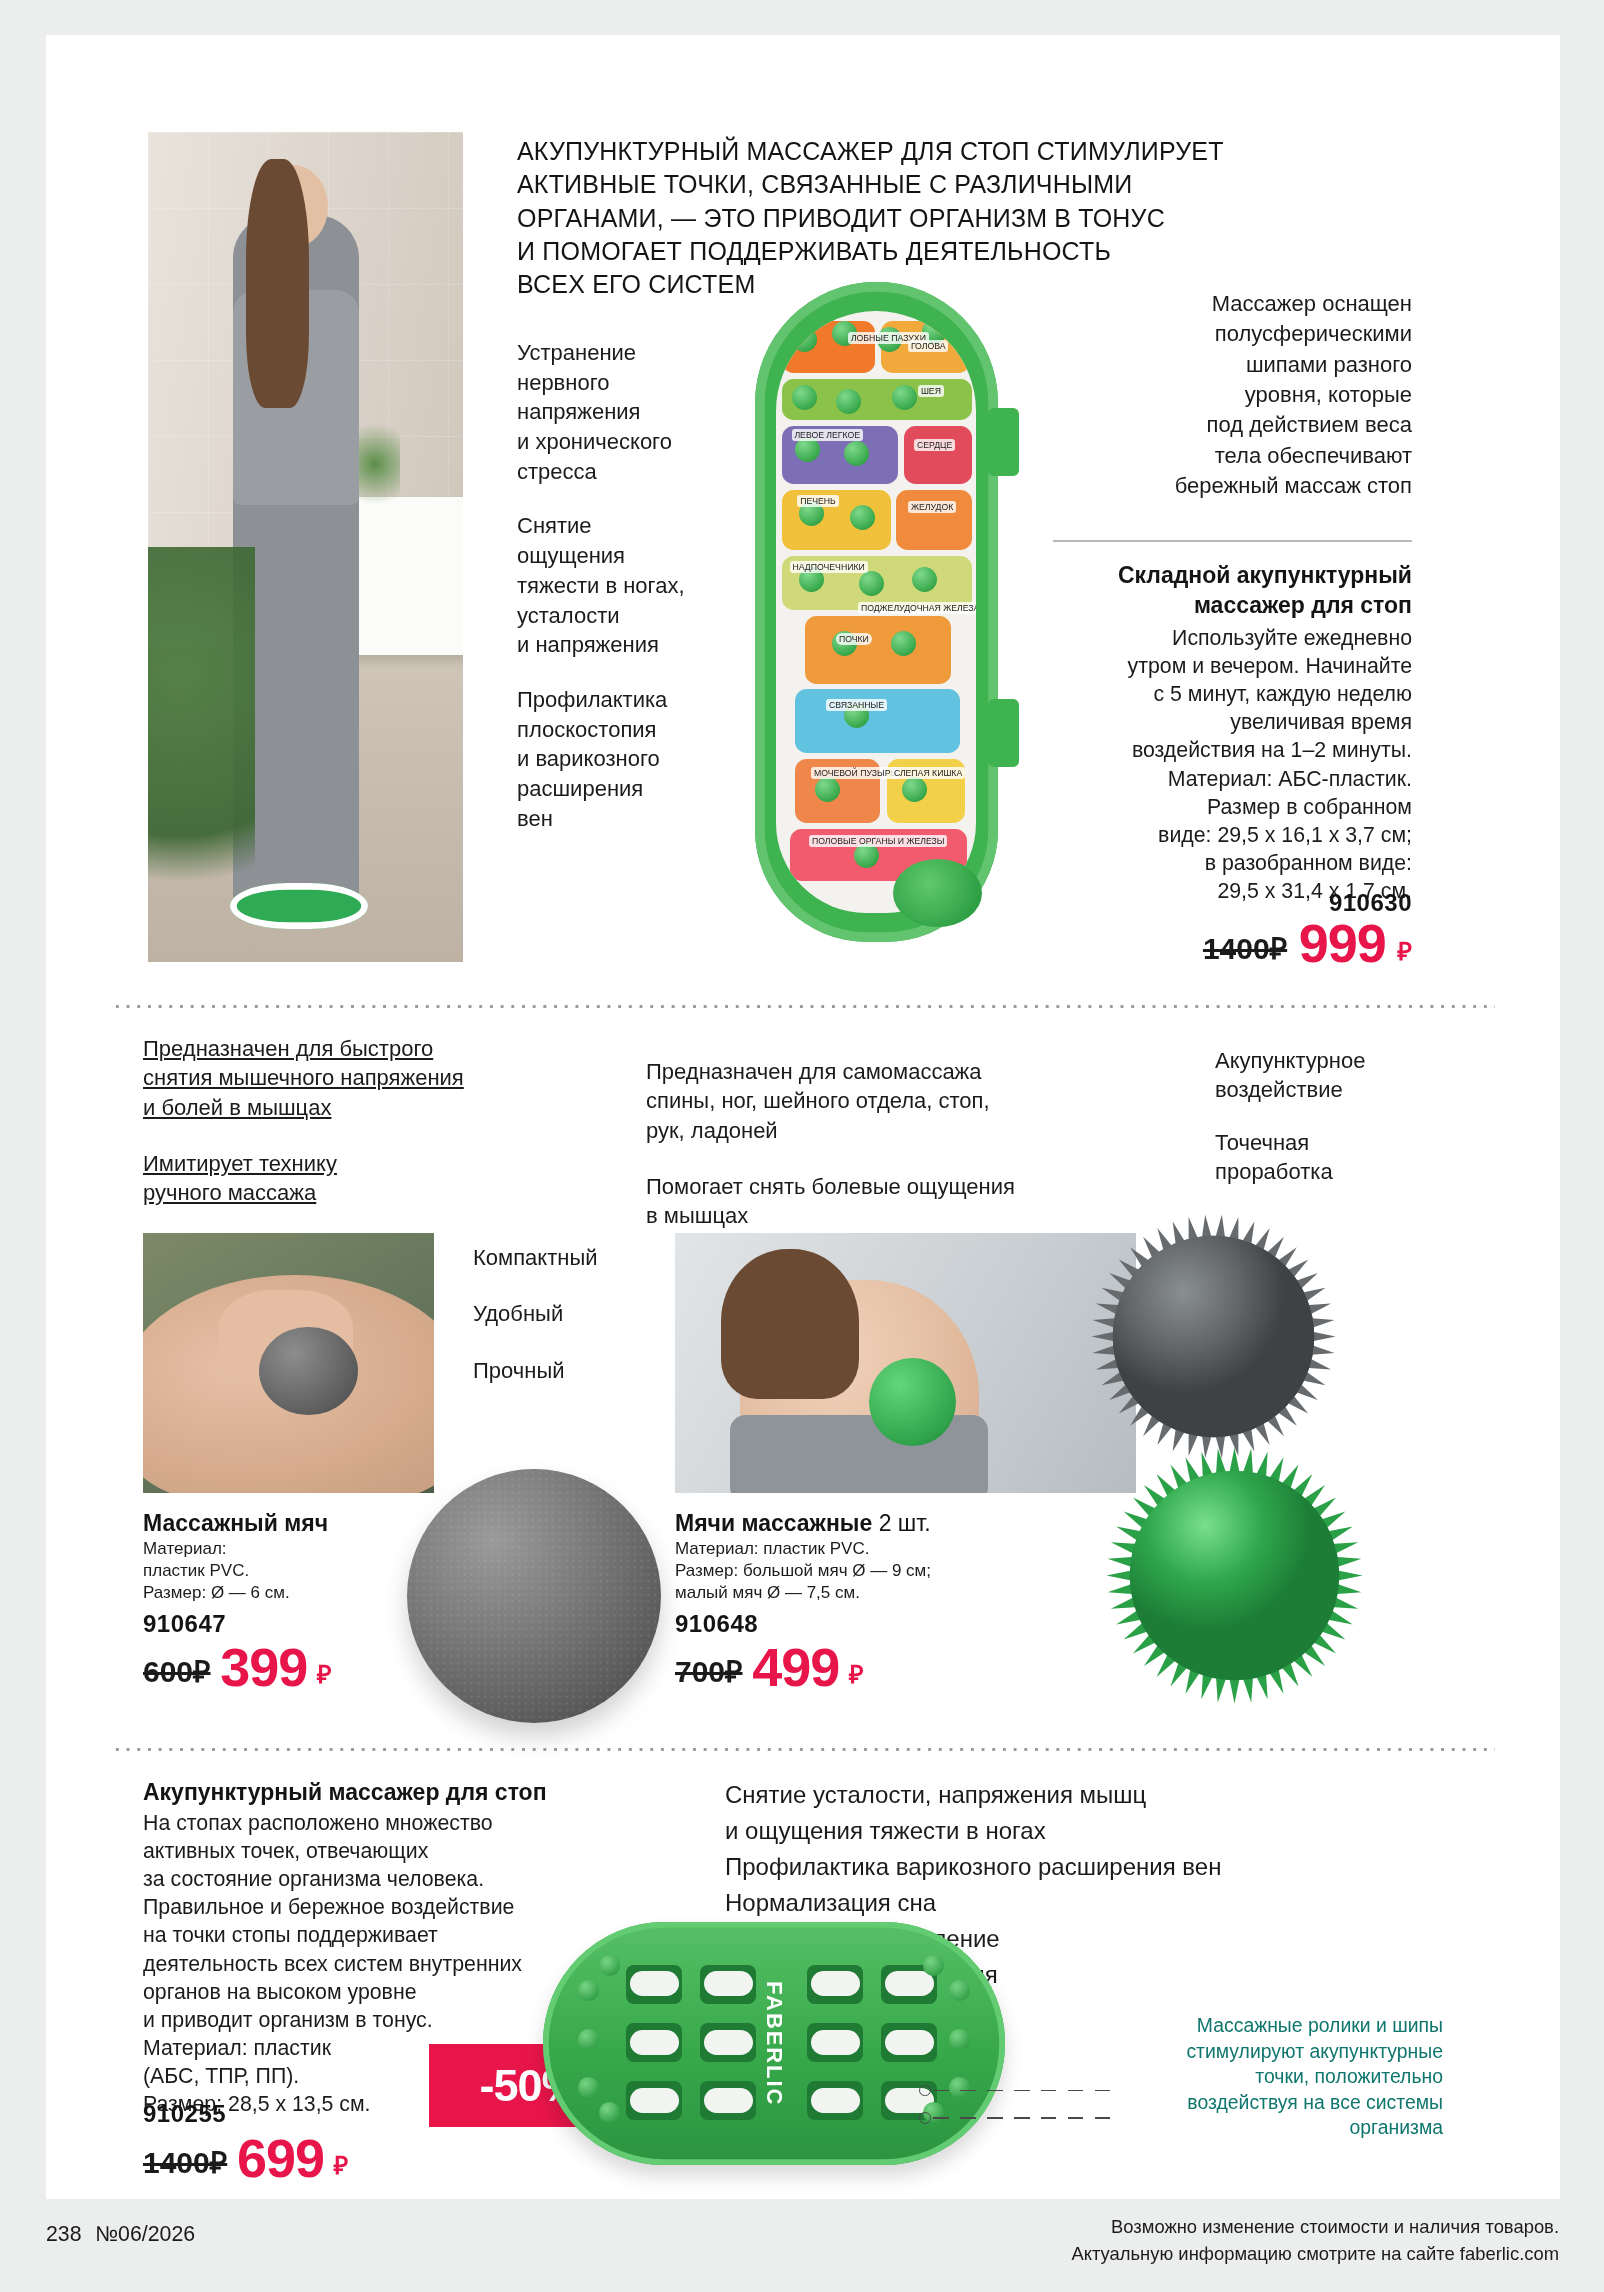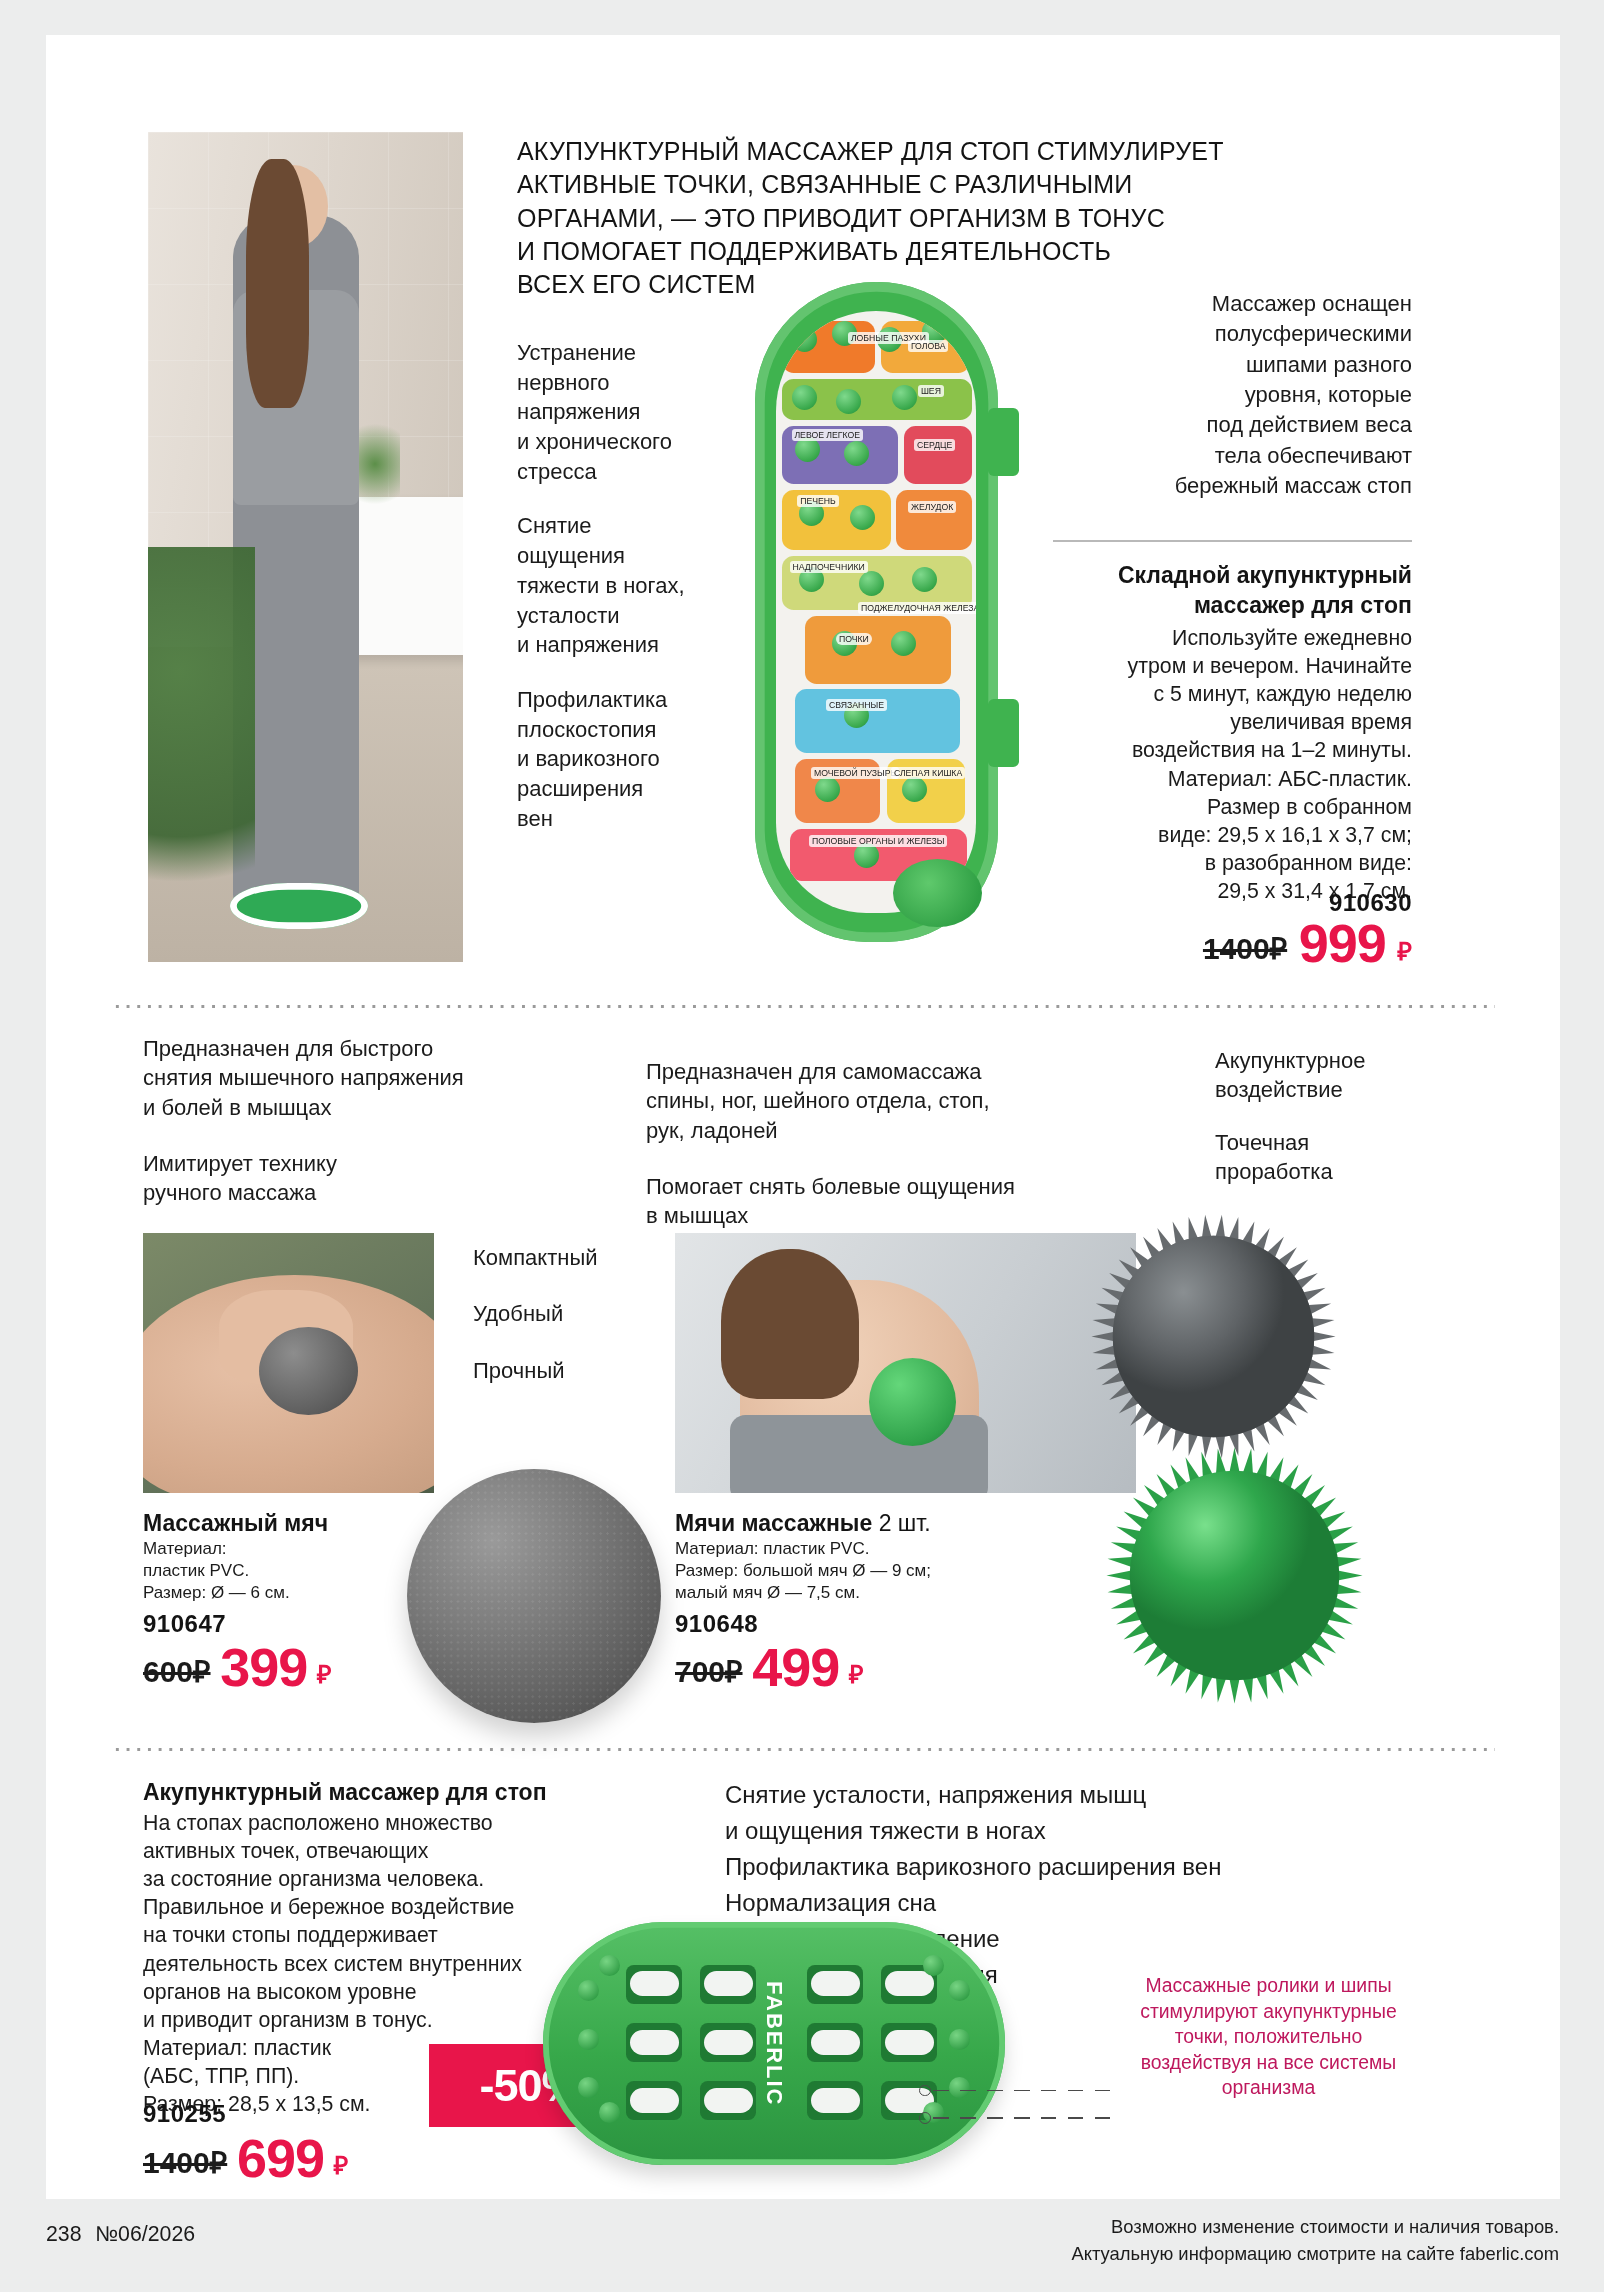--- a/index.html
+++ b/index.html
@@ -250,21 +250,21 @@
   
   .s2-col1 {
     position: absolute;
     left: 97px;
     top: 999px;
     width: 408px;
     font-size: 22px;
     line-height: 1.33;
     color: #1b1b1b;
   }
-  .s2-col1 p { margin: 0 0 27px 0; white-space: pre-line; }
+  .s2-col1 p { margin: 0 0 27px 0; white-space: pre-line; text-decoration: underline; }
 
   .s2-col2 {
     position: absolute;
     left: 600px;
     top: 999px;
     width: 505px;
     font-size: 22px;
     line-height: 1.33;
     color: #1b1b1b;
     margin-top: 23px;
@@ -489,26 +489,26 @@
     writing-mode: vertical-rl;
     display:flex; align-items:center; justify-content:center;
   }
   .rl-bump {
     position:absolute; width:21.3px; height:21.3px; border-radius:50%;
     background: radial-gradient(circle at 35% 30%, #78d584 0%, #2f9c44 80%);
   }
   .callout {
     position: absolute;
     left: 873px;
-    top: 1938px;
+    top: 1978px;
     width: 524px;
-    text-align: center;
+    text-align: right;
     font-size: 19.4px;
     line-height: 1.32;
-    color: #be185d;
+    color: #0f766e;
     white-space: pre-line;
   }
   .callout-lines {
     position: absolute;
     left: 873px;
     top: 2038px;
     width: 233px;
     height: 50px;
   }
   .cl-dash {

